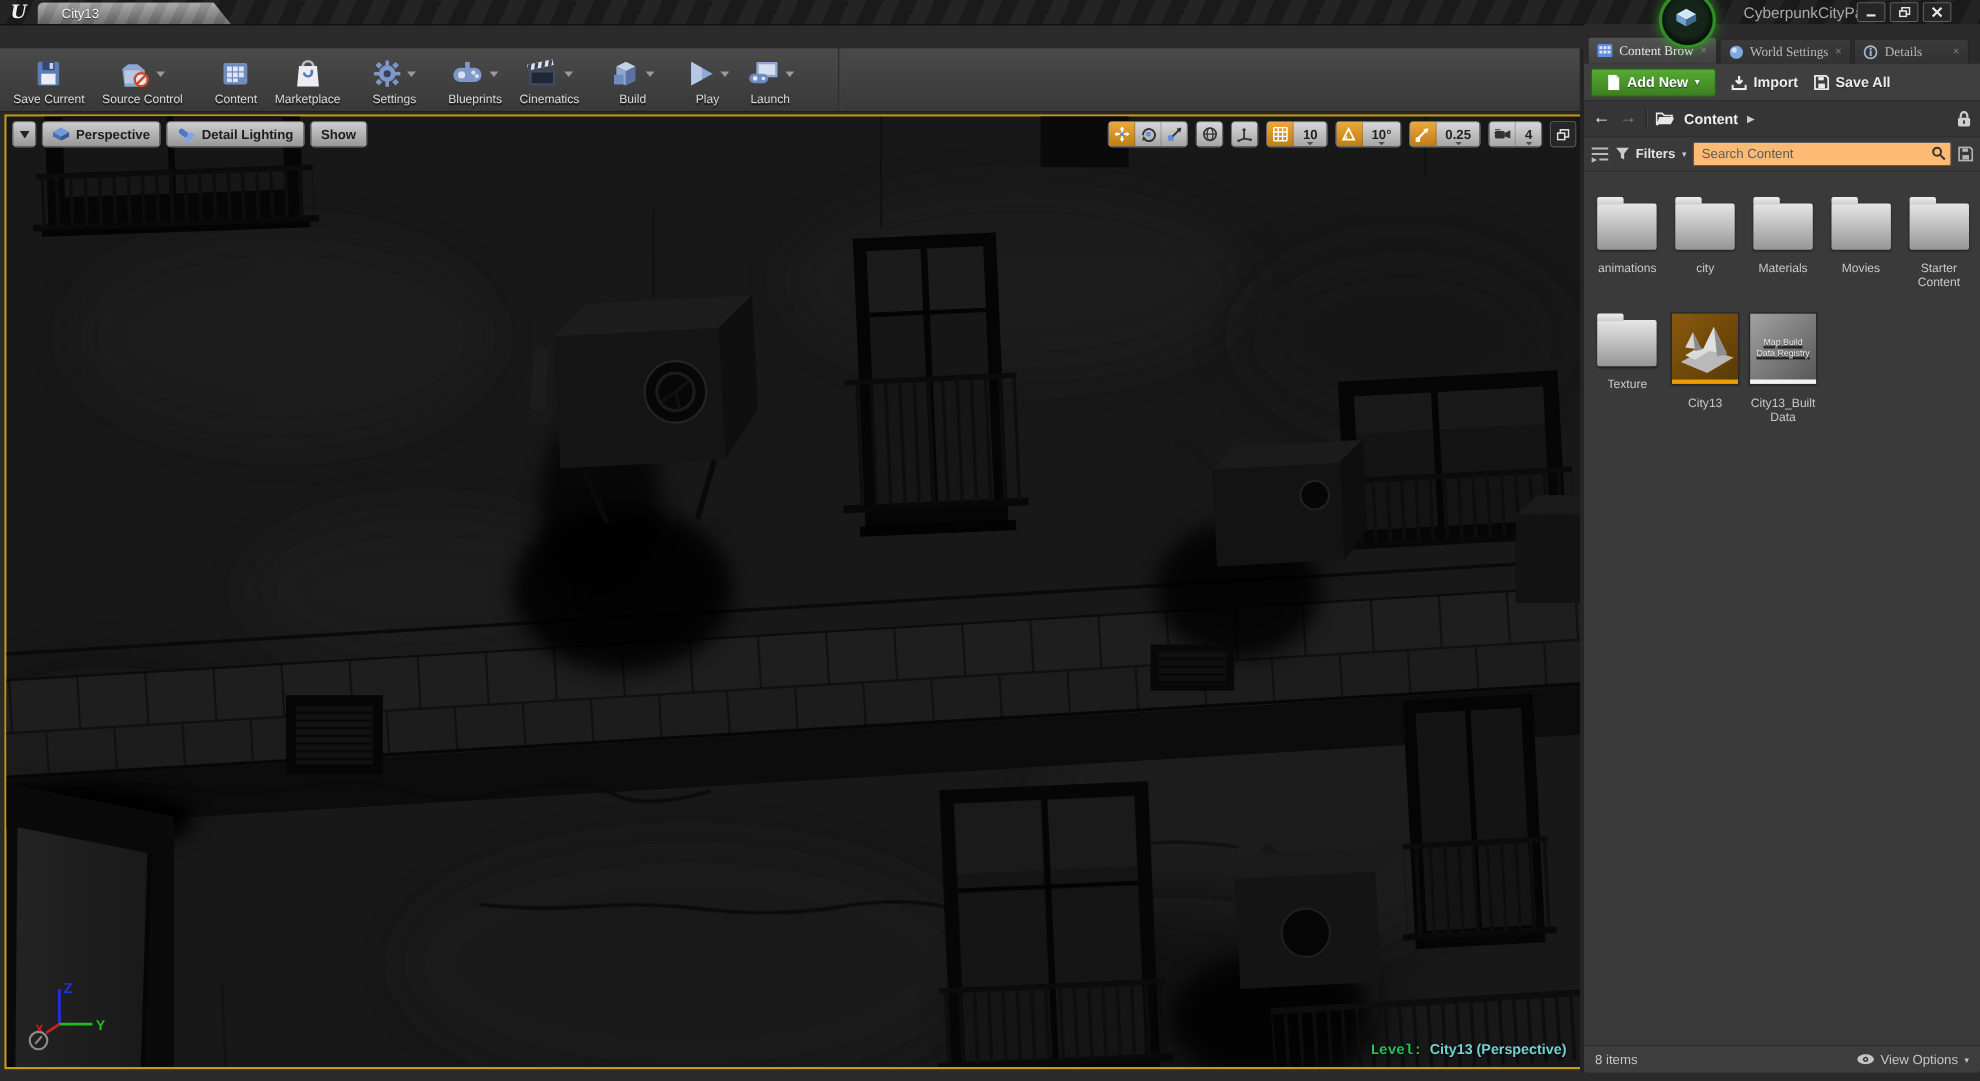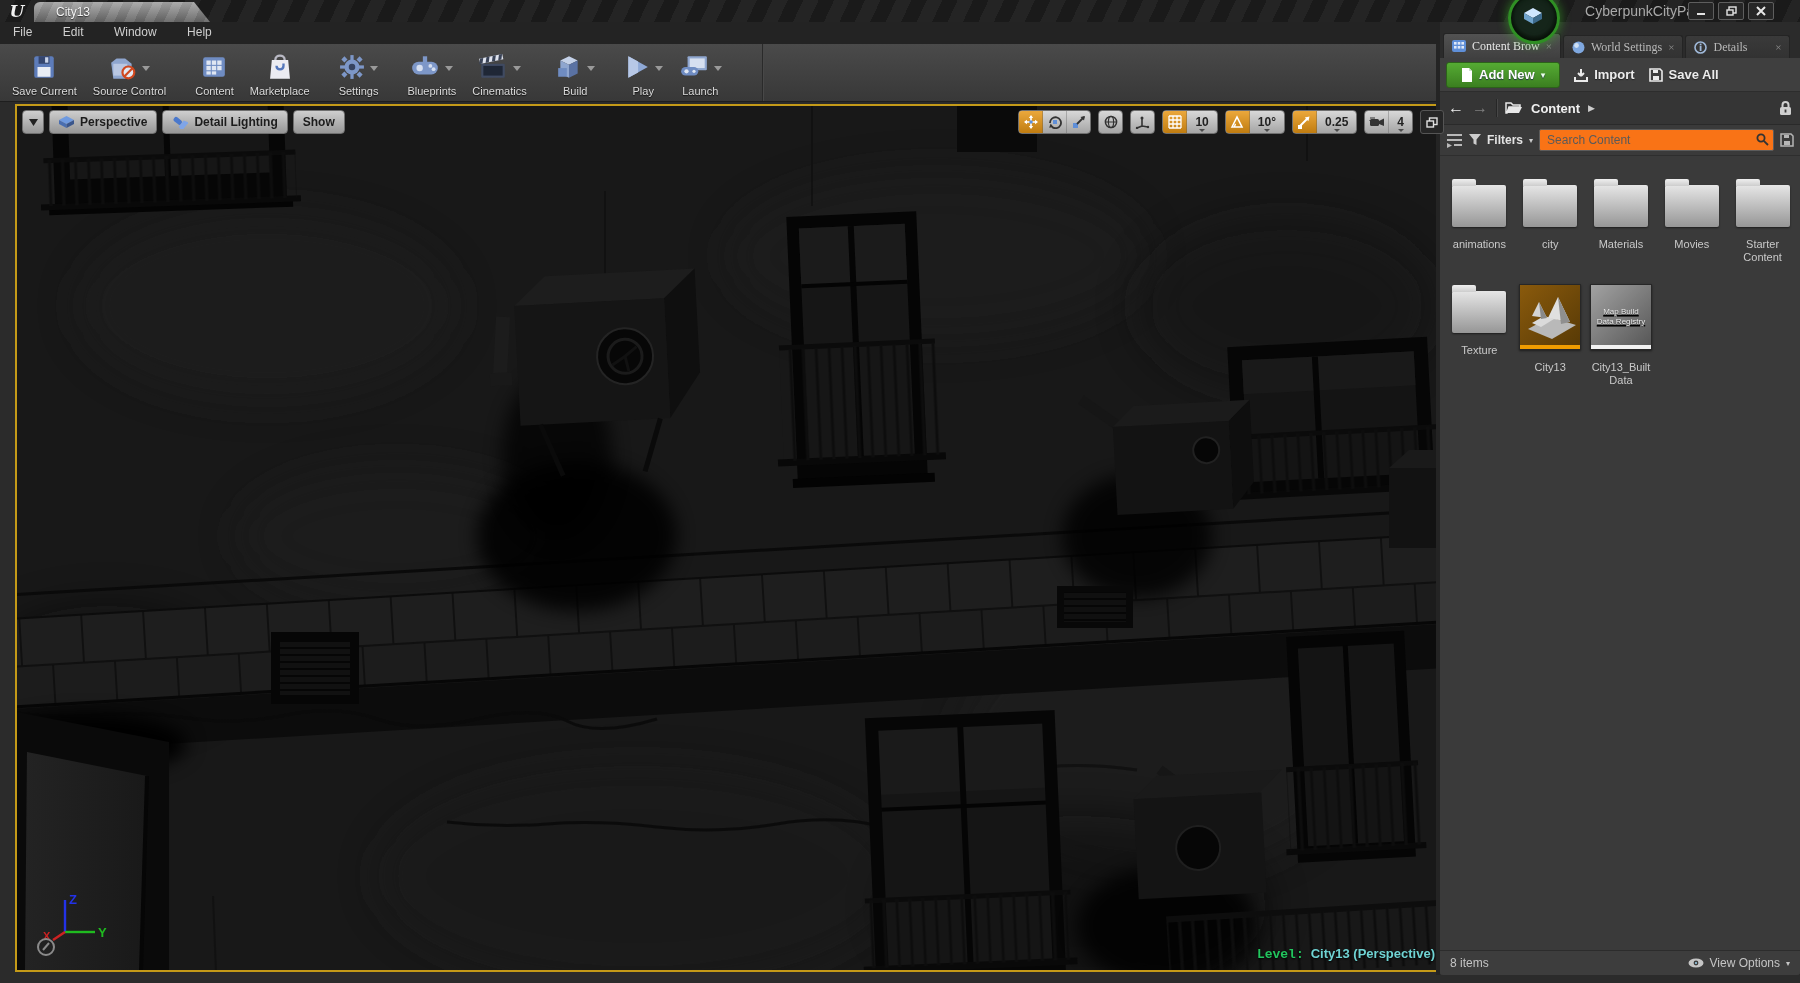--- a/index.html
+++ b/index.html
@@ -26,33 +26,33 @@
   .win-btns{position:absolute;right:26px;top:2px;display:flex;gap:4px;z-index:31;}
   .win-btn{width:24px;height:16px;background:#262626;border:1px solid #5e5e5e;border-radius:2px;
     display:flex;align-items:center;justify-content:center;}
 
   
   .menubar{position:absolute;left:0;top:22px;width:100%;height:22px;background:#232323;}
   .menu-item{display:inline-block;padding:3px 13px 0 13px;font-size:12px;color:#cfcfcf;}
 
   
   .toolbar{position:absolute;left:0;top:44px;width:1436px;height:57px;
-    background:linear-gradient(#4a4a4a,#383838);border-bottom:1px solid #1e1e1e;display:flex;align-items:flex-end;}
+    background:linear-gradient(#4a4a4a,#383838);border-bottom:1px solid #1e1e1e;display:flex;align-items:center;}
   .toolbar .endseam{position:absolute;left:762px;top:0;width:1px;height:100%;background:#2a2a2a;box-shadow:1px 0 0 #484848;}
   .tgroup{display:flex;align-items:stretch;padding:2px 4px;}
   .tsep{width:1px;margin:3px 2px;background:#272727;box-shadow:1px 0 0 #4c4c4c;}
   .tbtn{position:relative;display:flex;flex-direction:column;align-items:center;justify-content:flex-start;
     padding:3px 8px 2px 8px;}
   .tbtn .icon-row{display:flex;align-items:center;height:34px;}
   .tbtn .tlabel{font-size:11px;color:#dadada;text-shadow:0 1px 1px #111;margin-top:1px;white-space:nowrap;}
   .tcaret{width:0;height:0;border-left:4px solid transparent;border-right:4px solid transparent;
     border-top:5px solid #9a9a9a;margin-left:5px;margin-top:2px;}
 
   
-  .viewport{position:absolute;left:15px;top:104px;width:1432px;height:864px;border:2px solid #c49a18;background:#181818;}
+  .viewport{position:absolute;left:4px;top:104px;width:1432px;height:864px;border:2px solid #c49a18;background:#181818;}
   .scene{position:absolute;inset:0;}
   .vp-toolbar{position:absolute;left:5px;right:5px;top:4px;display:flex;justify-content:space-between;z-index:5;}
   .vp-left{display:flex;gap:5px;}
   .vbtn{height:22px;background:linear-gradient(rgba(216,216,216,.95),rgba(158,158,158,.95));
     border-radius:4px;border:1px solid #6f6f6f;display:flex;align-items:center;gap:6px;
     padding:0 9px;font-size:12px;font-weight:bold;color:#1c1c1c;}
   .vbtn.small{width:20px;padding:0;justify-content:center;}
   .vp-right{display:flex;gap:7px;align-items:flex-start;}
   .seg{display:flex;height:22px;background:linear-gradient(#d8d8d8,#a5a5a5);border:1px solid #6f6f6f;border-radius:4px;overflow:hidden;}
   .sbtn{width:23px;display:flex;align-items:center;justify-content:center;border-right:1px solid rgba(90,90,90,.35);}
@@ -88,21 +88,21 @@
   .nav-arrow{font-size:16px;font-weight:bold;color:#ededed;line-height:1;}
   .nav-arrow.fwd{color:#7f7f7f;}
   .vsep{width:1px;height:18px;background:#262626;box-shadow:1px 0 0 #474747;}
   .crumb-label{font-size:13px;font-weight:bold;color:#f0f0f0;}
   .crumb-caret{font-size:9px;color:#cdcdcd;}
   .lock{margin-left:auto;}
   .filter-row{position:absolute;left:0;top:103px;width:100%;height:31px;background:#3a3a3a;border-bottom:1px solid #2e2e2e;
     display:flex;align-items:center;gap:6px;padding:0 6px;box-sizing:border-box;}
   .filters-lbl{font-size:12px;font-weight:bold;color:#e3e3e3;}
   .filters-caret{font-size:8px;color:#cdcdcd;}
-  .searchbox{position:relative;flex:1;height:20px;background:#f97316;border:1px solid #5c5c5c;border-radius:2px;}
+  .searchbox{position:relative;flex:1;height:20px;background:#fdba74;border:1px solid #5c5c5c;border-radius:2px;}
   .searchbox input{position:absolute;inset:0;border:none;background:transparent;outline:none;
     font-size:12px;color:#424242;padding:0 22px 0 7px;font-family:"Liberation Sans",sans-serif;}
   .searchbox input::placeholder{color:#5a5a5a;opacity:1;}
   .searchbox svg{position:absolute;right:4px;top:3px;}
   .assets-grid{position:absolute;left:0;top:134px;width:100%;height:794px;box-sizing:border-box;
     padding:22px 4px 0 6px;display:grid;grid-template-columns:repeat(5,1fr);grid-auto-rows:min-content;
     column-gap:4px;row-gap:20px;overflow:hidden;}
   .cell{display:flex;flex-direction:column;align-items:center;}
   .folder{position:relative;width:54px;height:42px;margin-top:7px;border-radius:2px;
     background:linear-gradient(#e6e6e6,#969696);box-shadow:0 1px 2px rgba(0,0,0,.5);}
@@ -157,26 +157,20 @@
           </svg>
       </div>
       <div class="win-btn">
         <svg width="10" height="10" viewBox="0 0 10 10">
           <path d="M1,1 L9,9 M9,1 L1,9" stroke="#e8e8e8" stroke-width="2"></path>
           </svg>
       </div>
     </div>
   </div>
 
-  <div class="menubar">
-    <span class="menu-item">File</span>
-    <span class="menu-item">Edit</span>
-    <span class="menu-item">Window</span>
-    <span class="menu-item">Help</span>
-  </div>
 
   <div class="toolbar">
     <div class="endseam"></div>
 
     <div class="tgroup">
       <div class="tbtn">
         <div class="icon-row">
             <svg width="26" height="28" viewBox="0 0 24 24">
           <rect x="3" y="2" width="18" height="20" rx="2" fill="#5d7cba"></rect>
           <rect x="7" y="2" width="10" height="7" fill="#35466f"></rect>

